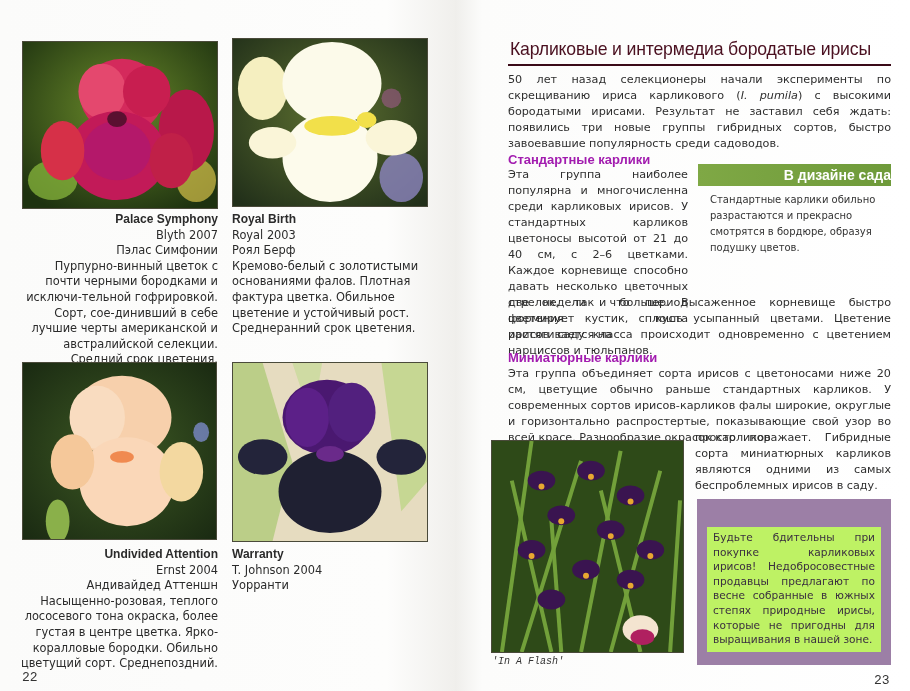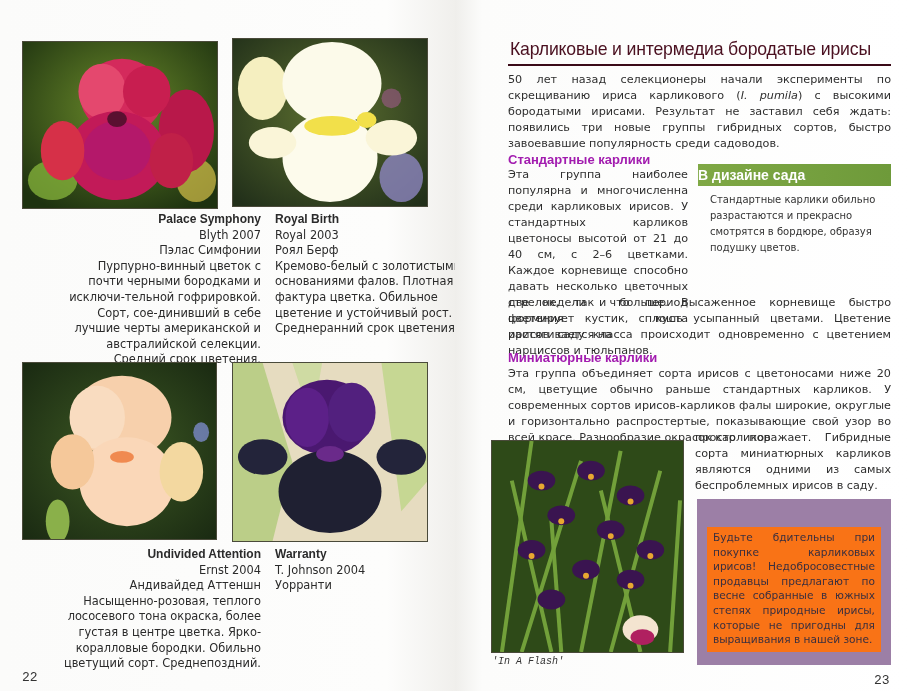--- a/index.html
+++ b/index.html
@@ -6,39 +6,39 @@
     html, body { width: 910px; height: 691px; background: #ffffff; overflow: hidden; }
     body { position: relative; font-family: "DejaVu Sans", "Liberation Sans", sans-serif; color: #2a2a2a; }
 
     .page { position: absolute; top: 0; height: 691px; background: #fdfdfc; }
     .page-left { left: 0; width: 455px; background: linear-gradient(90deg, #fbfbfa 0%, #fdfdfc 85%, #f0efec 100%); }
     .page-right { left: 455px; width: 455px; background: linear-gradient(90deg, #efeeeb 0%, #fcfcfb 6%, #ffffff 100%); }
 
     .photo { position: absolute; border: 1px solid #4a4a3a; overflow: hidden; }
     .photo svg { display: block; width: 100%; height: 100%; }
 
-    .caption { position: absolute; font-size: 11.4px; line-height: 15.6px; color: #2b2b2b; margin-left: 43px; }
+    .caption { position: absolute; font-size: 11.4px; line-height: 15.6px; color: #2b2b2b; }
     .caption.right { text-align: right; }
     .caption .name { font-weight: bold; font-family: "Liberation Sans", sans-serif; font-size: 12px; }
     .caption .desc { display: block; }
 
     .page-num { position: absolute; font-family: Liberation Mono, monospace; font-size: 13px; color: #333; }
 
     .section-title { position: absolute; left: 510px; top: 38px; font-family: "Liberation Sans Narrow", "Liberation Sans", sans-serif; font-size: 19px; color: #4a1020; letter-spacing: -0.2px; transform: scaleX(0.93); transform-origin: left center; white-space: nowrap; }
     .title-rule { position: absolute; left: 508px; top: 64px; width: 383px; height: 2px; background: #3a0a18; }
 
     .para { position: absolute; font-size: 11.2px; line-height: 16px; color: #2e2e2e; text-align: justify; }
     .subhead { position: absolute; font-weight: bold; font-size: 13px; color: #a21caf; font-family: "Liberation Sans", sans-serif; }
 
-    .box-green-head { position: absolute; left: 698px; top: 164px; width: 193px; height: 22px; background: linear-gradient(90deg, #7fa845, #6e9a3a); color: #fff; font-weight: bold; font-size: 14px; text-align: left; line-height: 22px; font-family: "Liberation Sans", sans-serif; }
+    .box-green-head { position: absolute; left: 698px; top: 164px; width: 193px; height: 22px; background: linear-gradient(90deg, #7fa845, #6e9a3a); color: #fff; font-weight: bold; font-size: 14px; text-align: right; line-height: 22px; font-family: "Liberation Sans", sans-serif; }
     .box-green-text { position: absolute; left: 710px; top: 192px; width: 180px; font-size: 10px; line-height: 16px; color: #333; }
 
     .note-box { position: absolute; left: 697px; top: 499px; width: 194px; height: 166px; background: #9c7fa6; }
     .note-head { position: absolute; left: 0; top: 2px; width: 100%; text-align: center; color: #fff; font-weight: bold; font-size: 15px; font-family: "Liberation Sans", sans-serif; line-height: 22px; }
-    .note-inner { position: absolute; left: 10px; top: 28px; width: 174px; height: 125px; background: #f97316; padding: 3px 6px; font-size: 10.6px; line-height: 14.6px; color: #3a2f3f; text-align: justify; }
+    .note-inner { position: absolute; left: 10px; top: 28px; width: 174px; height: 125px; background: #bef264; padding: 3px 6px; font-size: 10.6px; line-height: 14.6px; color: #3a2f3f; text-align: justify; }
 
     .photo-caption { position: absolute; left: 492px; top: 656px; font-style: italic; font-size: 10px; color: #333; font-family: Liberation Mono, monospace; }
   </style>
 </head>
 <body>
 
 <div class="page page-left">
 
   <div class="photo" style="left:22px; top:41px; width:196px; height:168px;">
     <svg viewBox="0 0 196 168" preserveAspectRatio="none">

